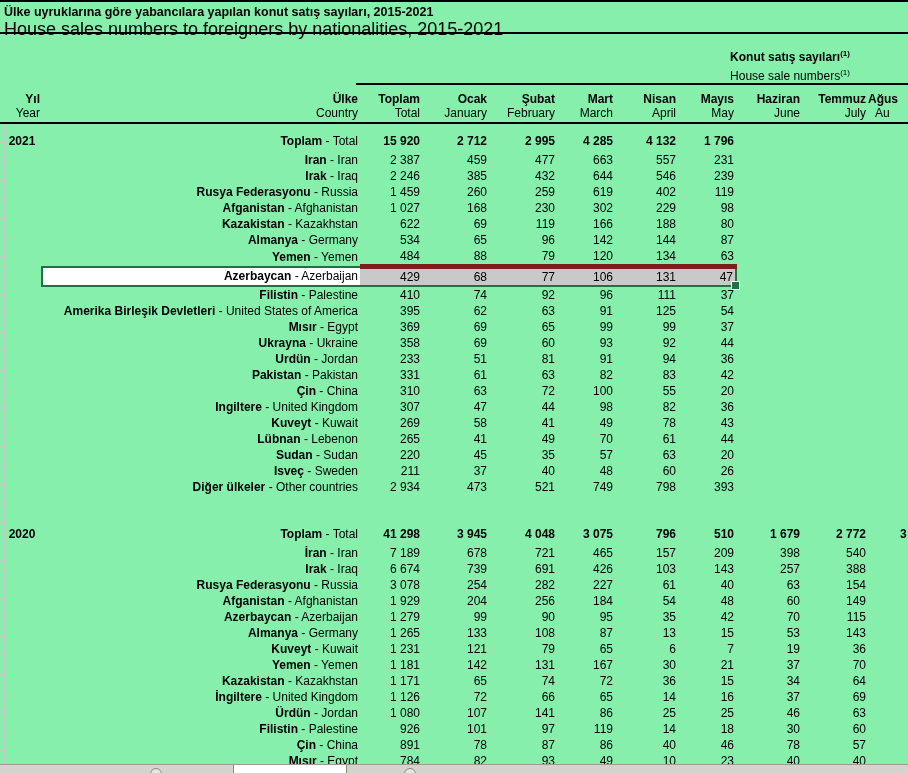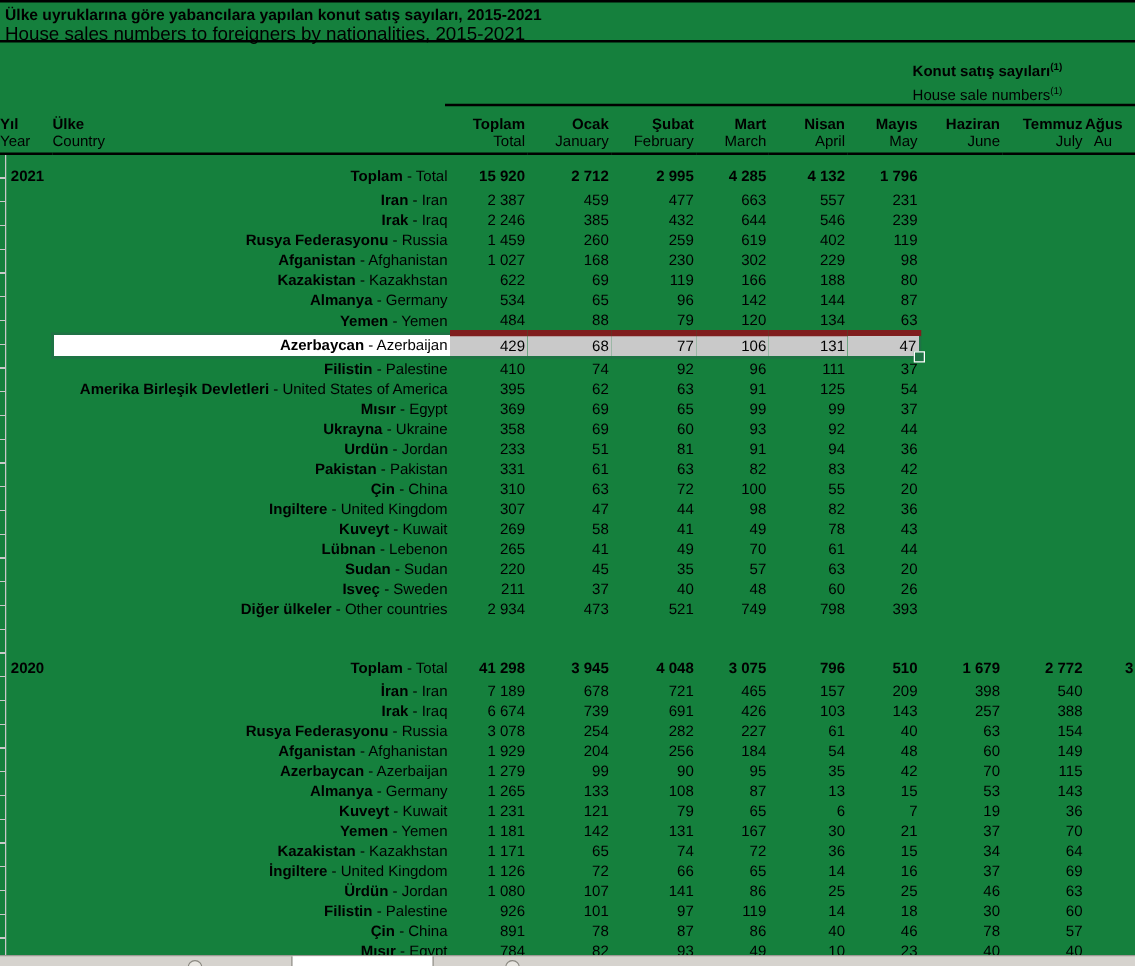--- a/index.html
+++ b/index.html
@@ -1,32 +1,32 @@
 <!DOCTYPE html>
 <html><head>
 <meta charset="utf-8">
 <style>
   html,body{margin:0;padding:0;background:#fff;}
-  .screen{position:relative;width:908px;height:773px;background:#15803d;overflow:hidden;
+  .screen{position:relative;width:908px;height:773px;background:#86efac;overflow:hidden;
           font-family:"Liberation Sans","DejaVu Sans",sans-serif;font-size:12px;color:#000;}
   .topline{position:absolute;left:0;top:0;width:908px;height:2px;background:#000;}
   .title{position:absolute;left:4px;top:5px;font-weight:bold;font-size:12.5px;white-space:nowrap;}
-  .subtitle{position:absolute;left:4px;top:19px;font-size:15px;white-space:nowrap;}
+  .subtitle{position:absolute;left:4px;top:19px;font-size:18px;white-space:nowrap;}
   .rule-under-title{position:absolute;left:0;top:32px;width:908px;height:2px;background:#000;}
   .group-head{position:absolute;left:660px;width:260px;top:46px;text-align:center;line-height:16px;}
   .group-head .l1{font-weight:bold;}
   .group-head sup{font-size:8px;font-weight:bold;}
   .group-head .l2 sup{font-weight:normal;}
   .group-line{position:absolute;left:356px;top:83px;width:552px;height:2px;background:#000;}
 
   table.sales{position:absolute;left:0;top:84px;width:928px;table-layout:fixed;
               border-collapse:collapse;font-size:12px;}
   table.sales th{vertical-align:bottom;font-weight:normal;height:36px;
                  border-bottom:2px solid #000;padding:0 2px 2px 0;line-height:14px;}
-  th.h-left{text-align:left;padding-left:4px;margin-top:32px;}
+  th.h-left{text-align:right;padding-left:4px;margin-top:32px;}
   th.h-num{text-align:right;}
   th .l1{font-weight:bold;}
   th.h-cut{text-align:left;padding-left:15px;}
   th.h-cut .l2{padding-left:7px;}
 
   td{height:16px;line-height:16px;padding:0 2px 0 0;text-align:right;
      white-space:nowrap;overflow:hidden;}
   td.year{text-align:center;font-weight:bold;padding-left:4px;}
   td.country{text-align:right;padding-left:0;}
   td.country b{font-weight:bold;}

